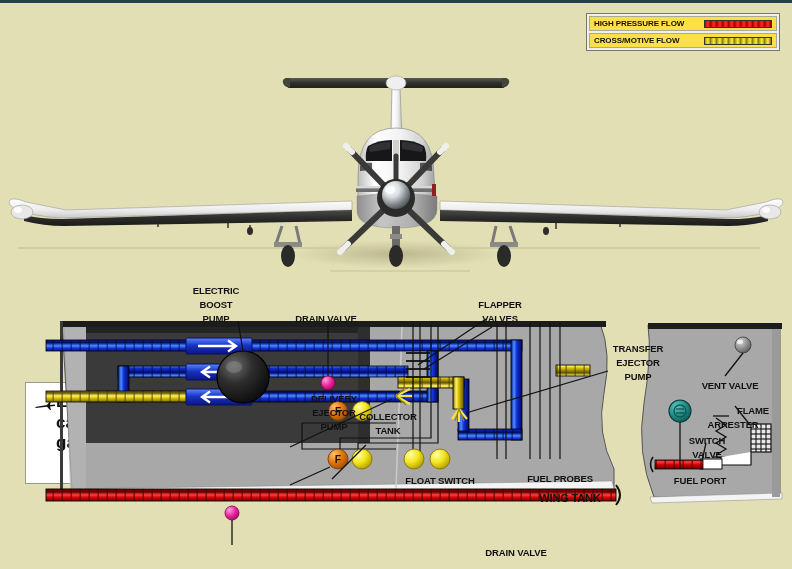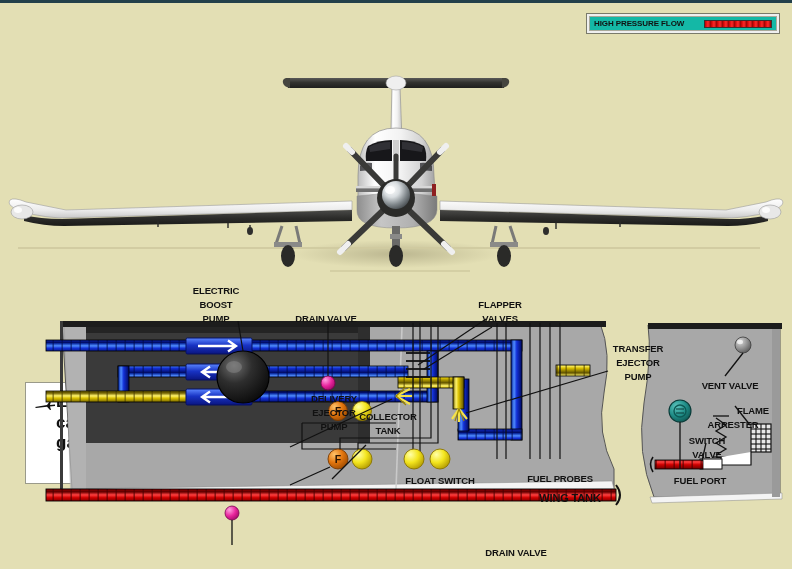--- a/index.html
+++ b/index.html
@@ -23,21 +23,21 @@
   #legend {
     position: absolute; left: 586px; top: 13px;
     width: 194px;
     background: #efefef;
     border: 1px solid #7a7a6a;
     padding: 2px;
     box-sizing: border-box;
   }
   .legend-row {
     display: flex; align-items: center;
-    background: #14b8a6;
+    background: #fde047;
     border: 1px solid #a9a99a;
     height: 15px;
     margin-bottom: 2px;
     padding: 0 4px;
     box-sizing: border-box;
   }
   .legend-row:last-child { margin-bottom: 0; }
   .legend-label {
     font-size: 8px; font-weight: bold;
     color: #111; letter-spacing: -0.1px;
@@ -221,20 +221,24 @@
       <path d="M496,168 L492,186 M510,168 L516,186" stroke="#7a7a78" stroke-width="3"></path>
       <rect x="490" y="184" width="28" height="5" fill="#8a8a88"></rect>
       <ellipse cx="504" cy="198" rx="7" ry="11" fill="#2a2a28"></ellipse>
     </svg>
   </div>
 
   <div id="legend">
     <div class="legend-row">
       <span class="legend-label">HIGH PRESSURE FLOW</span>
       <span class="legend-swatch sw-red"></span>
+    </div>
+    <div class="legend-row">
+      <span class="legend-label">CROSS/MOTIVE FLOW</span>
+      <span class="legend-swatch sw-yellow"></span>
     </div>
   </div>
 
   <div id="callout">
     <div id="callout-bullet">
       <svg width="22" height="12" viewBox="0 0 22 12">
         <path d="M1,7 L13,5 L16,1 L17,1 L16,5 L21,4.5 L21,6 L16,6.6 L17,10 L16,10 L13,6.8 L2,8 Z" fill="#111"></path>
       </svg>
     </div>
     <div id="callout-text">Each wing has a usable capacity of 201 U.S. gallons or 761 liters.</div>

